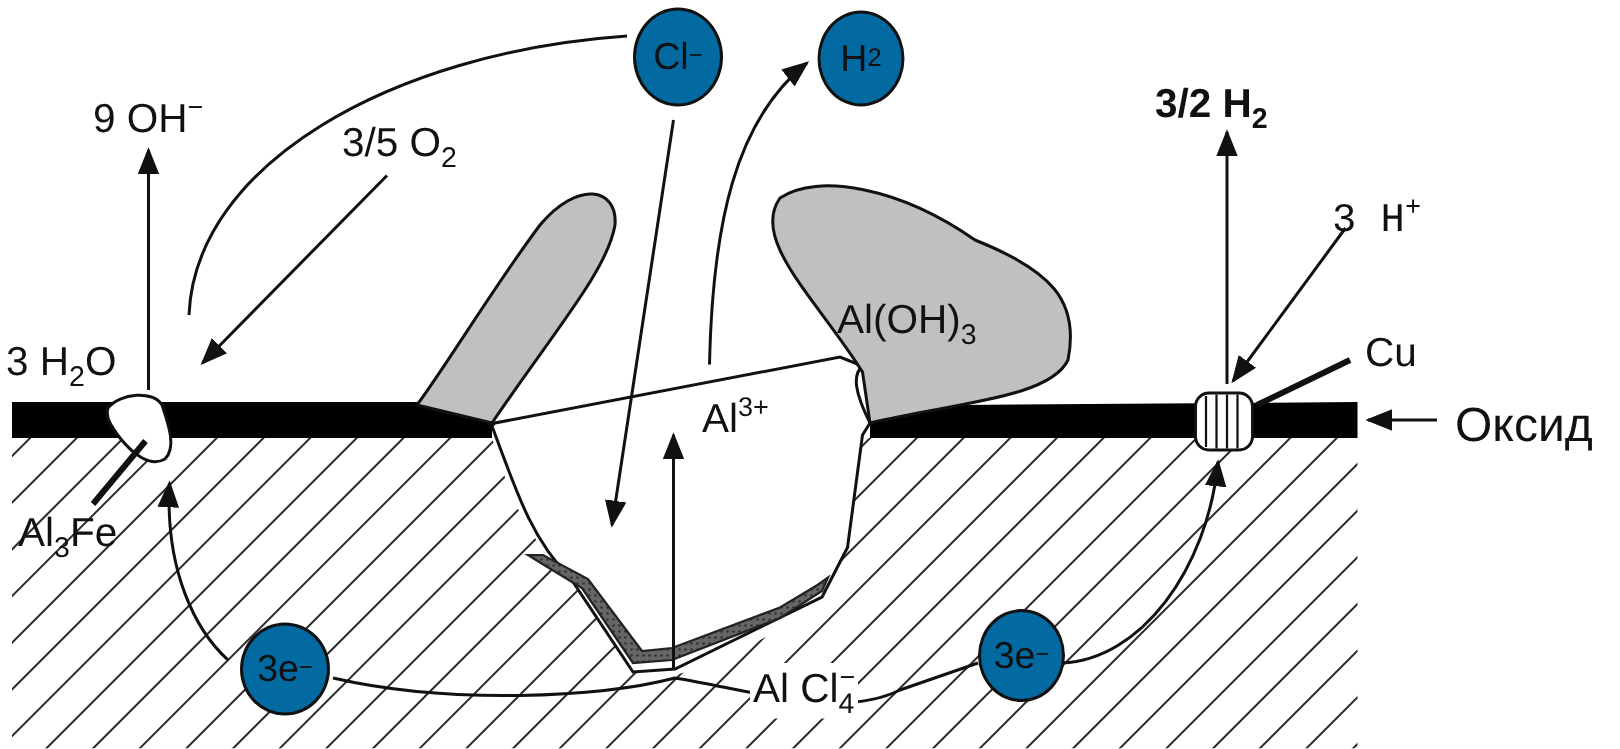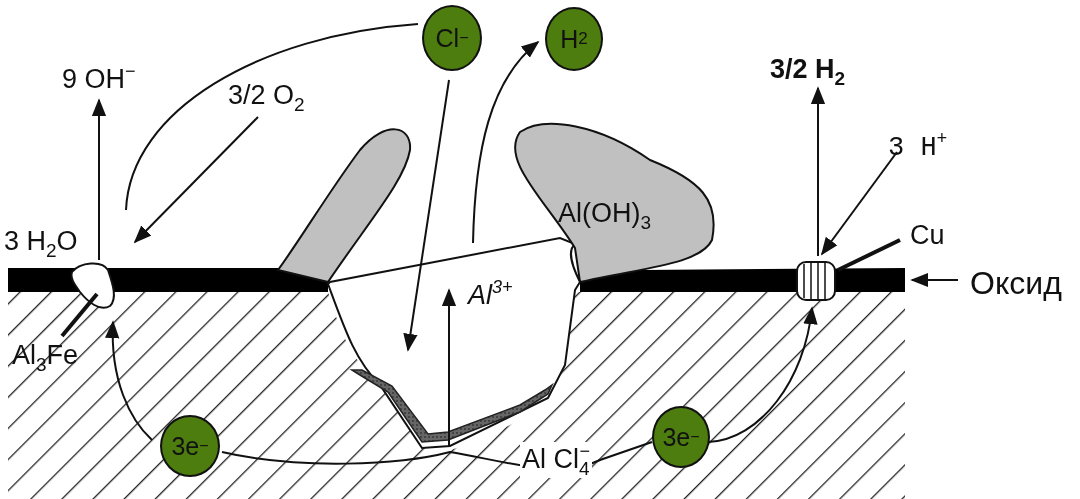--- a/index.html
+++ b/index.html
@@ -1,21 +1,21 @@
 <!DOCTYPE html>
 <html><head>
 <meta charset="utf-8">
 <style>
   html, body { margin:0; padding:0; background:#ffffff; }
   body { width:1080px; height:499px; overflow:hidden; position:relative; font-family:"Liberation Sans", sans-serif; color:#111; }
   #diagram { position:absolute; left:0; top:0; }
   .lbl { position:absolute; font-family:"Liberation Sans", sans-serif; font-size:27px; color:#111; white-space:nowrap; line-height:1; }
   .lbl sub { font-size:19px; vertical-align:-7px; }
   .lbl sup { font-size:18px; vertical-align:11px; }
-  .circ { position:absolute; border:2px solid #111; border-radius:50%; background:#4d7c0f; display:flex; align-items:center; justify-content:center; font-size:25px; box-sizing:border-box; }
+  .circ { position:absolute; border:2px solid #111; border-radius:50%; background:#0369a1; display:flex; align-items:center; justify-content:center; font-size:25px; box-sizing:border-box; }
 </style>
 </head>
 <body>
 
 <svg id="diagram" width="1080" height="499" viewBox="0 0 1080 499">
   <defs>
     <pattern id="hatch" patternUnits="userSpaceOnUse" width="22" height="22" patternTransform="rotate(45)">
       <rect width="22" height="22" fill="#fff"></rect>
       <line x1="0" y1="0" x2="0" y2="22" stroke="#222" stroke-width="2.6"></line>
     </pattern>
@@ -75,34 +75,34 @@
     <line x1="818" y1="256" x2="818" y2="88" marker-end="url(#ah)"></line>
     <line x1="897" y1="152" x2="822" y2="254" marker-end="url(#ah)"></line>
     <line x1="958" y1="280" x2="912" y2="280" marker-end="url(#ah)"></line>
     <path d="M152,440 C130,420 110,380 113,322" marker-end="url(#ah)"></path>
     <path d="M222,452 C300,470 400,465 450,452 C500,460 560,480 600,460 L652,442"></path>
     <path d="M708,442 C760,440 805,380 812,308" marker-end="url(#ah)"></path>
   </g>
 </svg>
 
 <div class="lbl" style="left:62px;top:62px;"><span>9 OH</span><sup>−</sup></div>
-<div class="lbl" style="left:228px;top:82px;"><span>3/2 O</span><sub>2</sub></div>
+<div class="lbl" style="left:228px;top:82px;"><span>3/5 O</span><sub>2</sub></div>
 <div class="lbl" style="left:4px;top:228px;"><span>3 H</span><sub>2</sub><span>O</span></div>
 <div class="lbl" style="left:12px;top:342px;"><span>Al</span><sub>3</sub><span>Fe</span></div>
 <div class="circ" style="left:422px;top:5px;width:60px;height:66px;">
     <span>Cl</span>
     <sup style="font-size:16px;vertical-align:12px;">−</sup>
   </div>
 <div class="circ" style="left:545px;top:7px;width:58px;height:64px;">
     <span>H</span>
     <sub style="font-size:17px;vertical-align:-8px;">2</sub>
   </div>
-<div class="lbl" style="left:468px;top:278px;font-style:italic;"><span>Al</span><sup>3+</sup></div>
+<div class="lbl" style="left:468px;top:262px;"><span>Al</span><sup>3+</sup></div>
 <div class="lbl" style="left:558px;top:200px;text-align:right;"><span>Al(OH)</span><sub>3</sub></div>
-<div class="lbl" style="left:500px;top:442px;background:#fff;padding:0 2px;margin-left:20px;"><span>Al Cl</span><sub>4</sub><sup style="margin-left:-10px;">−</sup></div>
+<div class="lbl" style="left:500px;top:442px;background:#fff;padding:0 2px;"><span>Al Cl</span><sub>4</sub><sup style="margin-left:-10px;">−</sup></div>
 <div class="lbl" style="left:770px;top:56px;font-weight:bold;"><span>3/2 H</span><sub>2</sub></div>
 <div class="lbl" style="left:888px;top:130px;font-family:Liberation Mono, monospace;"><span>3 H</span><sup>+</sup></div>
 <div class="lbl" style="left:910px;top:222px;"><span>Cu</span></div>
 <div class="lbl" style="left:970px;top:267px;font-size:32px;"><span>Оксид</span></div>
 <div class="circ" style="left:160px;top:415px;width:60px;height:62px;">
     <span>3e</span>
     <sup style="font-size:16px;vertical-align:12px;">−</sup>
   </div>
 <div class="circ" style="left:652px;top:406px;width:58px;height:62px;">
     <span>3e</span>

